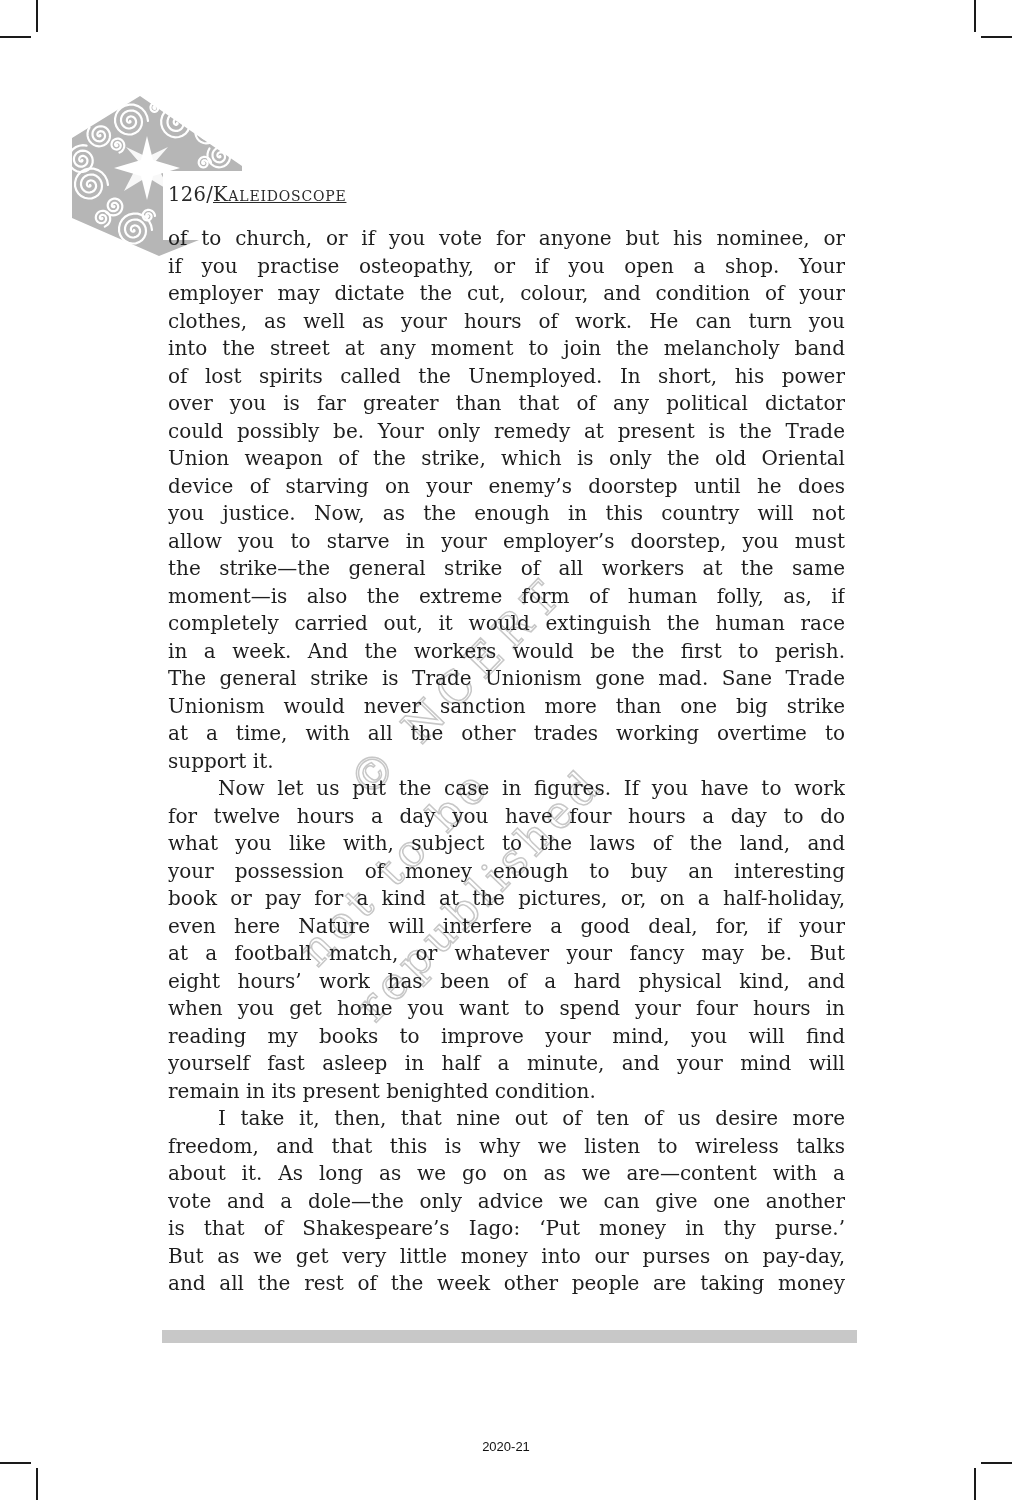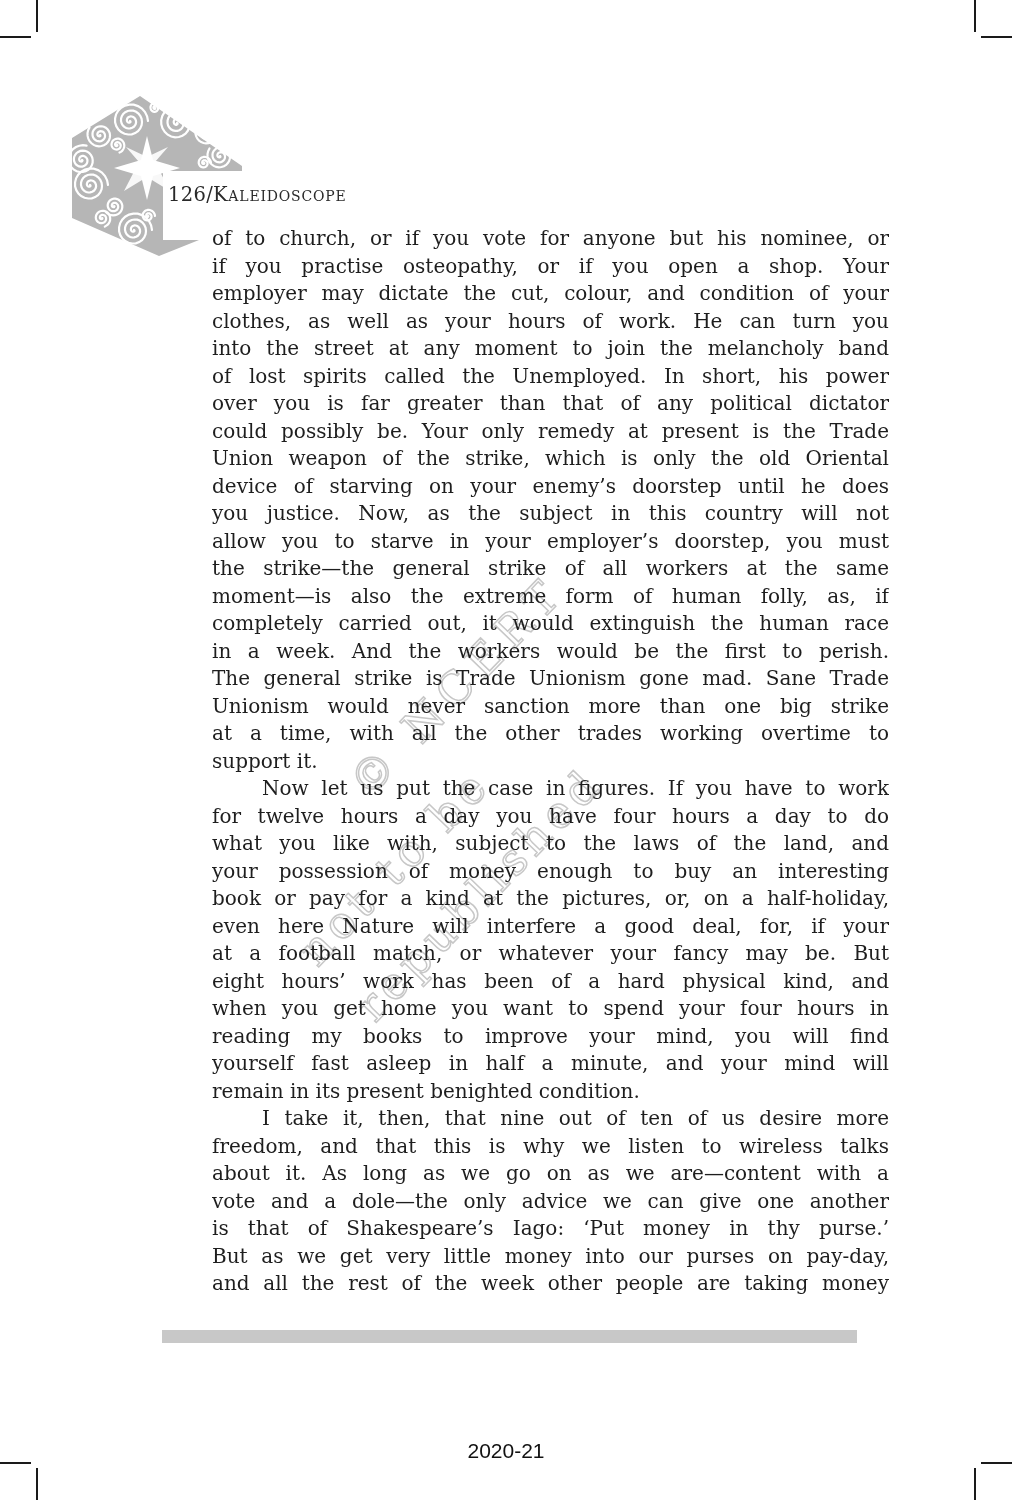--- a/index.html
+++ b/index.html
@@ -23,55 +23,55 @@
   .crop.br-v{left:974px;bottom:0;} .crop.br-h{right:0;top:1462px;}
 
   
   .logo-svg{position:absolute;left:0;top:0;}
 
   
   .running-header{
     position:absolute;left:168px;top:183px;font-size:19.5px;color:var(--header-text);
     letter-spacing:0.3px;z-index:3;
   }
-  .running-header .book-title{font-variant:small-caps;letter-spacing:0.8px;}
+  .running-header .book-title{font-variant:small-caps;letter-spacing:0.8px;text-decoration:underline;}
 
   
   .watermark{
     position:absolute;left:215px;top:662px;width:600px;height:160px;
     display:flex;flex-direction:column;justify-content:center;align-items:center;
     transform:rotate(-46deg);z-index:1;pointer-events:none;
   }
   .watermark .wm-line{
     line-height:80px;font-size:44px;color:transparent;
     -webkit-text-stroke:1.5px var(--watermark);
     font-family:"DejaVu Serif","Liberation Serif",serif;
   }
   .watermark .wm-line1{letter-spacing:9px;}
   .watermark .wm-line2{letter-spacing:6px;}
 
   
-  .text-block{position:absolute;left:168px;top:225px;width:677px;z-index:2;margin-left:44px;}
+  .text-block{position:absolute;left:168px;top:225px;width:677px;z-index:2;}
   .text-line{
     font-size:20px;line-height:var(--lh);height:var(--lh);overflow:hidden;
     text-align:justify;color:var(--text);
   }
   .text-line:not(.unjustified)::after{content:"";display:inline-block;width:100%;}
   .text-line.indent{text-indent:50px;}
 
   
   .divider-bar{
     position:absolute;left:162px;top:1330px;width:695px;height:13px;
     background:var(--bar);z-index:2;
   }
 
   
   .page-footer{
     position:absolute;left:0;right:0;top:1439px;text-align:center;
-    font-family:"Liberation Sans","DejaVu Sans",sans-serif;font-size:21px;
+    font-family:"Liberation Sans","DejaVu Sans",sans-serif;font-size:13px;
     color:var(--footer-text);z-index:2;
   }
 </style>
 </head>
 <body>
 
 <div class="page">
 
   <div class="crop v tl-v"></div>
   <div class="crop h tl-h"></div>
@@ -117,21 +117,21 @@
       <div class="text-line">of to church, or if you vote for anyone but his nominee, or</div>
       <div class="text-line">if you practise osteopathy, or if you open a shop. Your</div>
       <div class="text-line">employer may dictate the cut, colour, and condition of your</div>
       <div class="text-line">clothes, as well as your hours of work. He can turn you</div>
       <div class="text-line">into the street at any moment to join the melancholy band</div>
       <div class="text-line">of lost spirits called the Unemployed. In short, his power</div>
       <div class="text-line">over you is far greater than that of any political dictator</div>
       <div class="text-line">could possibly be. Your only remedy at present is the Trade</div>
       <div class="text-line">Union weapon of the strike, which is only the old Oriental</div>
       <div class="text-line">device of starving on your enemy’s doorstep until he does</div>
-      <div class="text-line">you justice. Now, as the subject in this country will not</div>
+      <div class="text-line">you justice. Now, as the enough in this country will not</div>
       <div class="text-line">allow you to starve in your employer’s doorstep, you must</div>
       <div class="text-line">the strike—the general strike of all workers at the same</div>
       <div class="text-line">moment—is also the extreme form of human folly, as, if</div>
       <div class="text-line">completely carried out, it would extinguish the human race</div>
       <div class="text-line">in a week. And the workers would be the first to perish.</div>
       <div class="text-line">The general strike is Trade Unionism gone mad. Sane Trade</div>
       <div class="text-line">Unionism would never sanction more than one big strike</div>
       <div class="text-line">at a time, with all the other trades working overtime to</div>
       <div class="text-line unjustified">support it.</div>
       <div class="text-line indent">Now let us put the case in figures. If you have to work</div>

